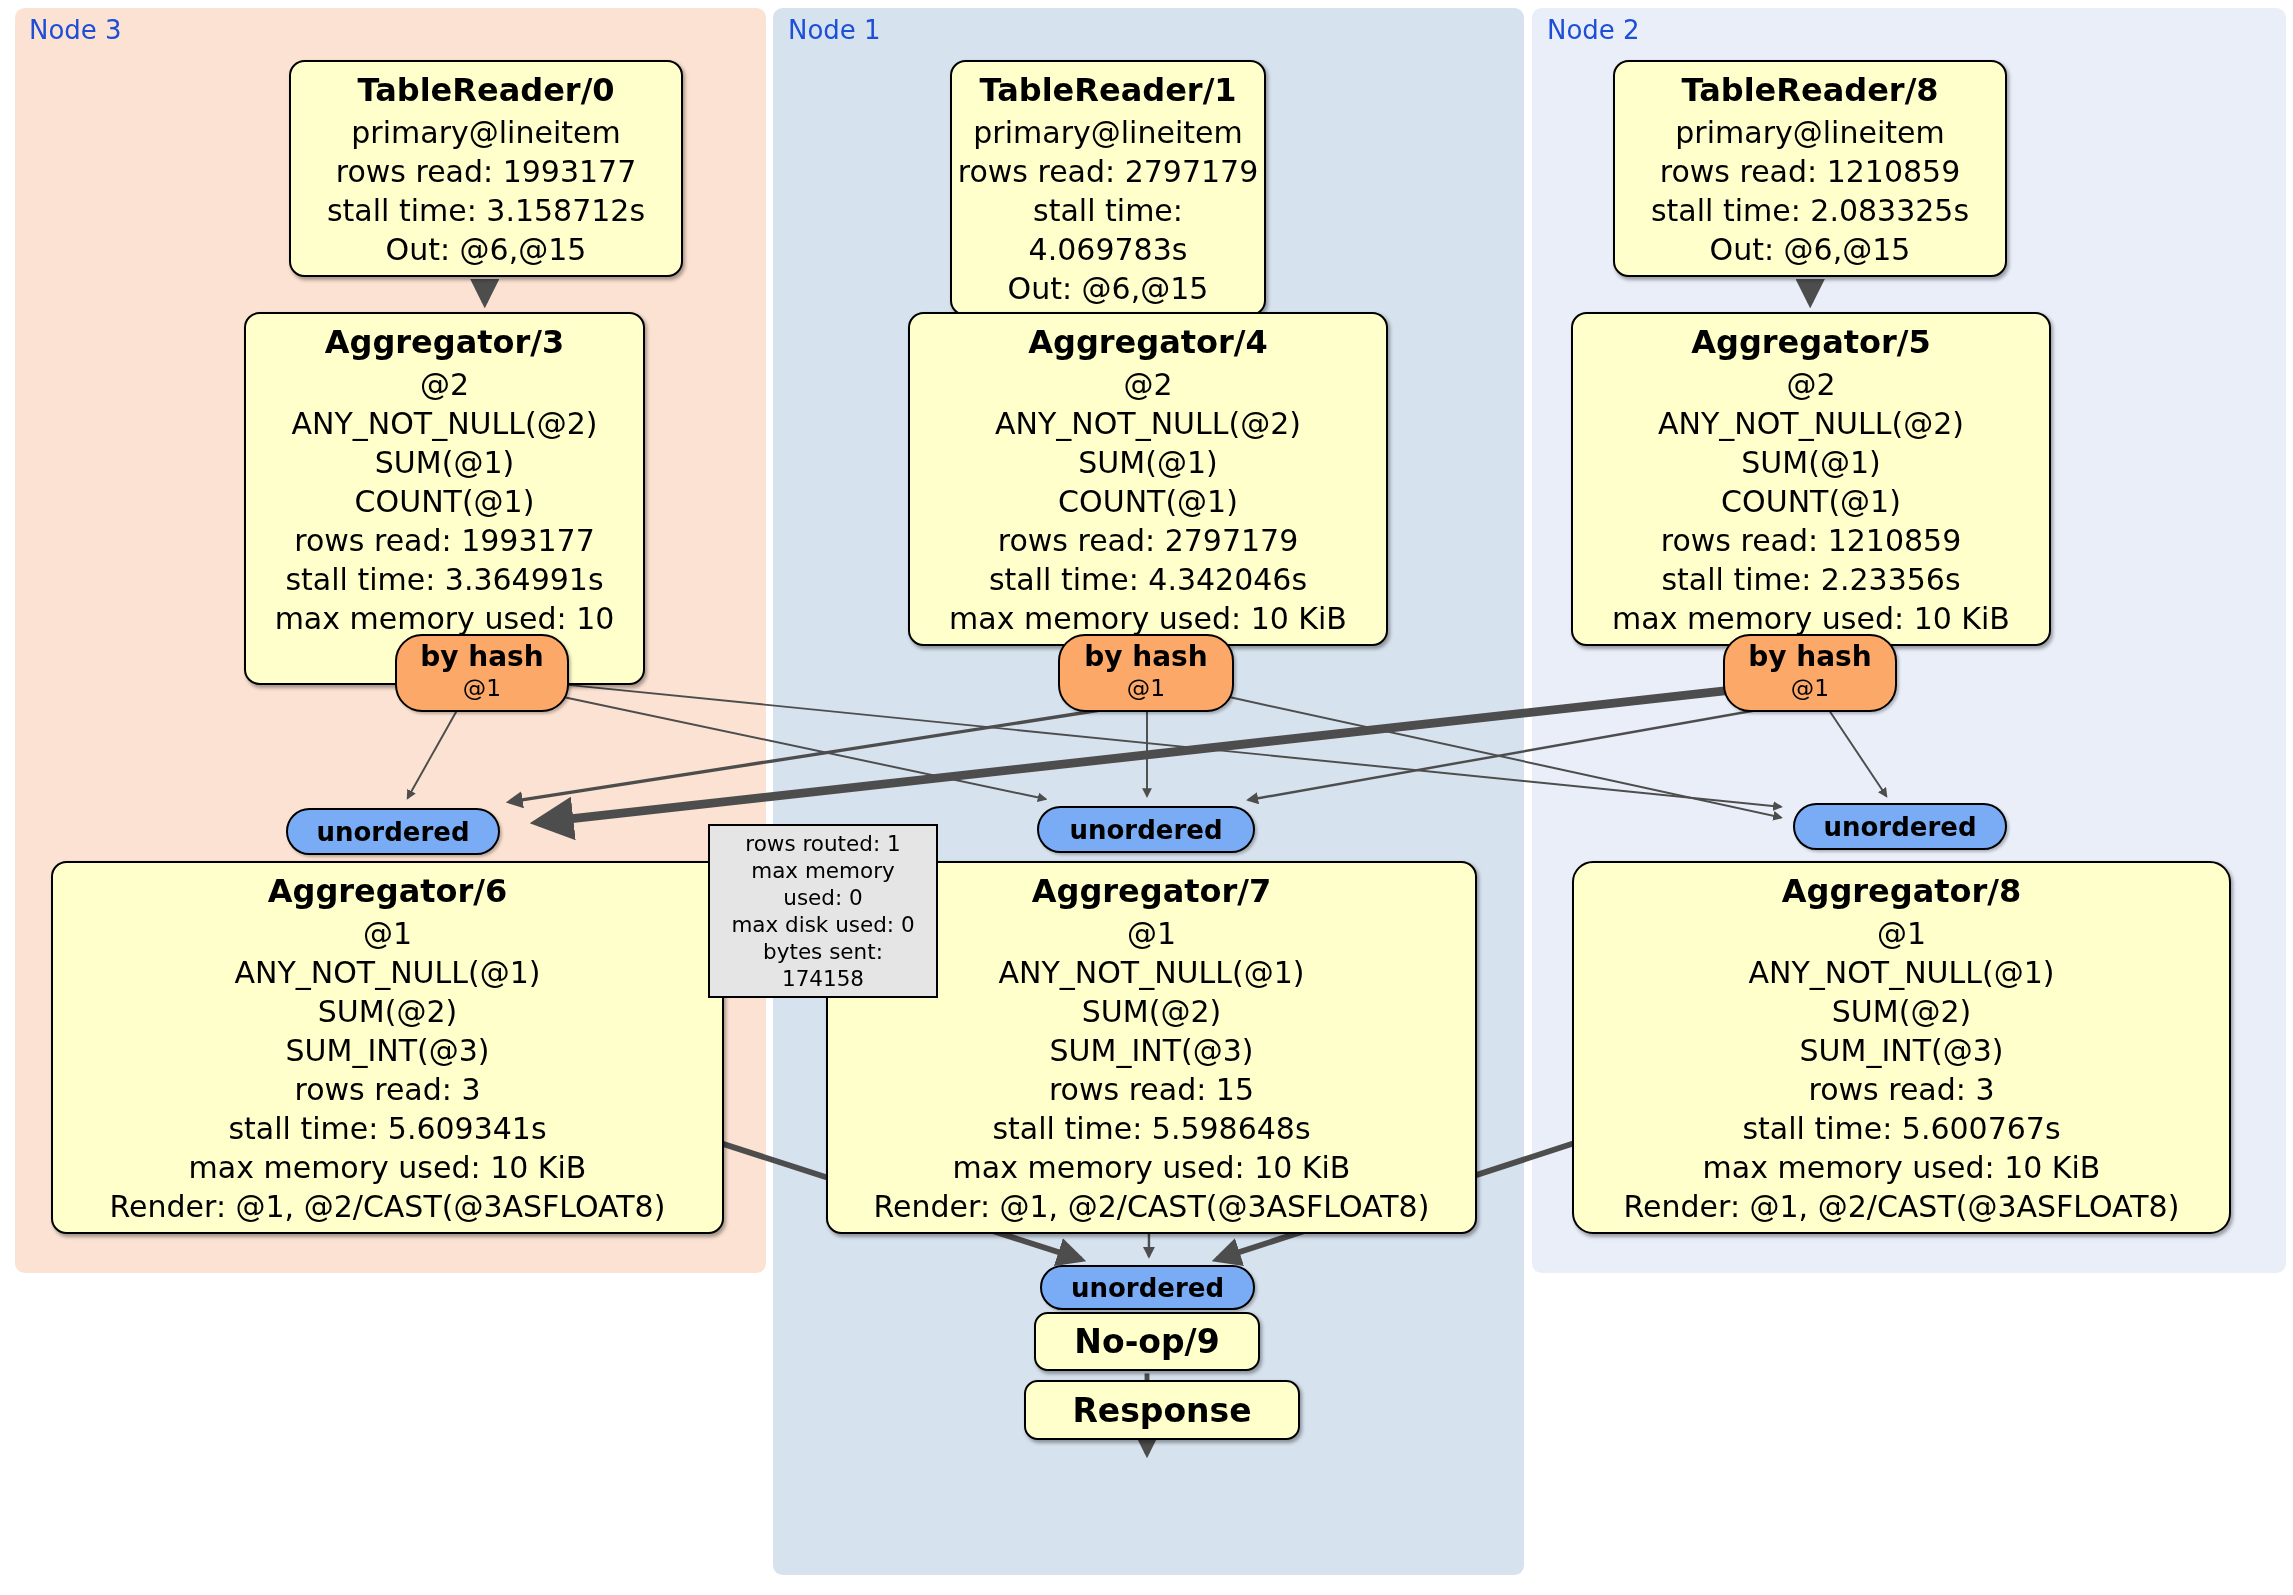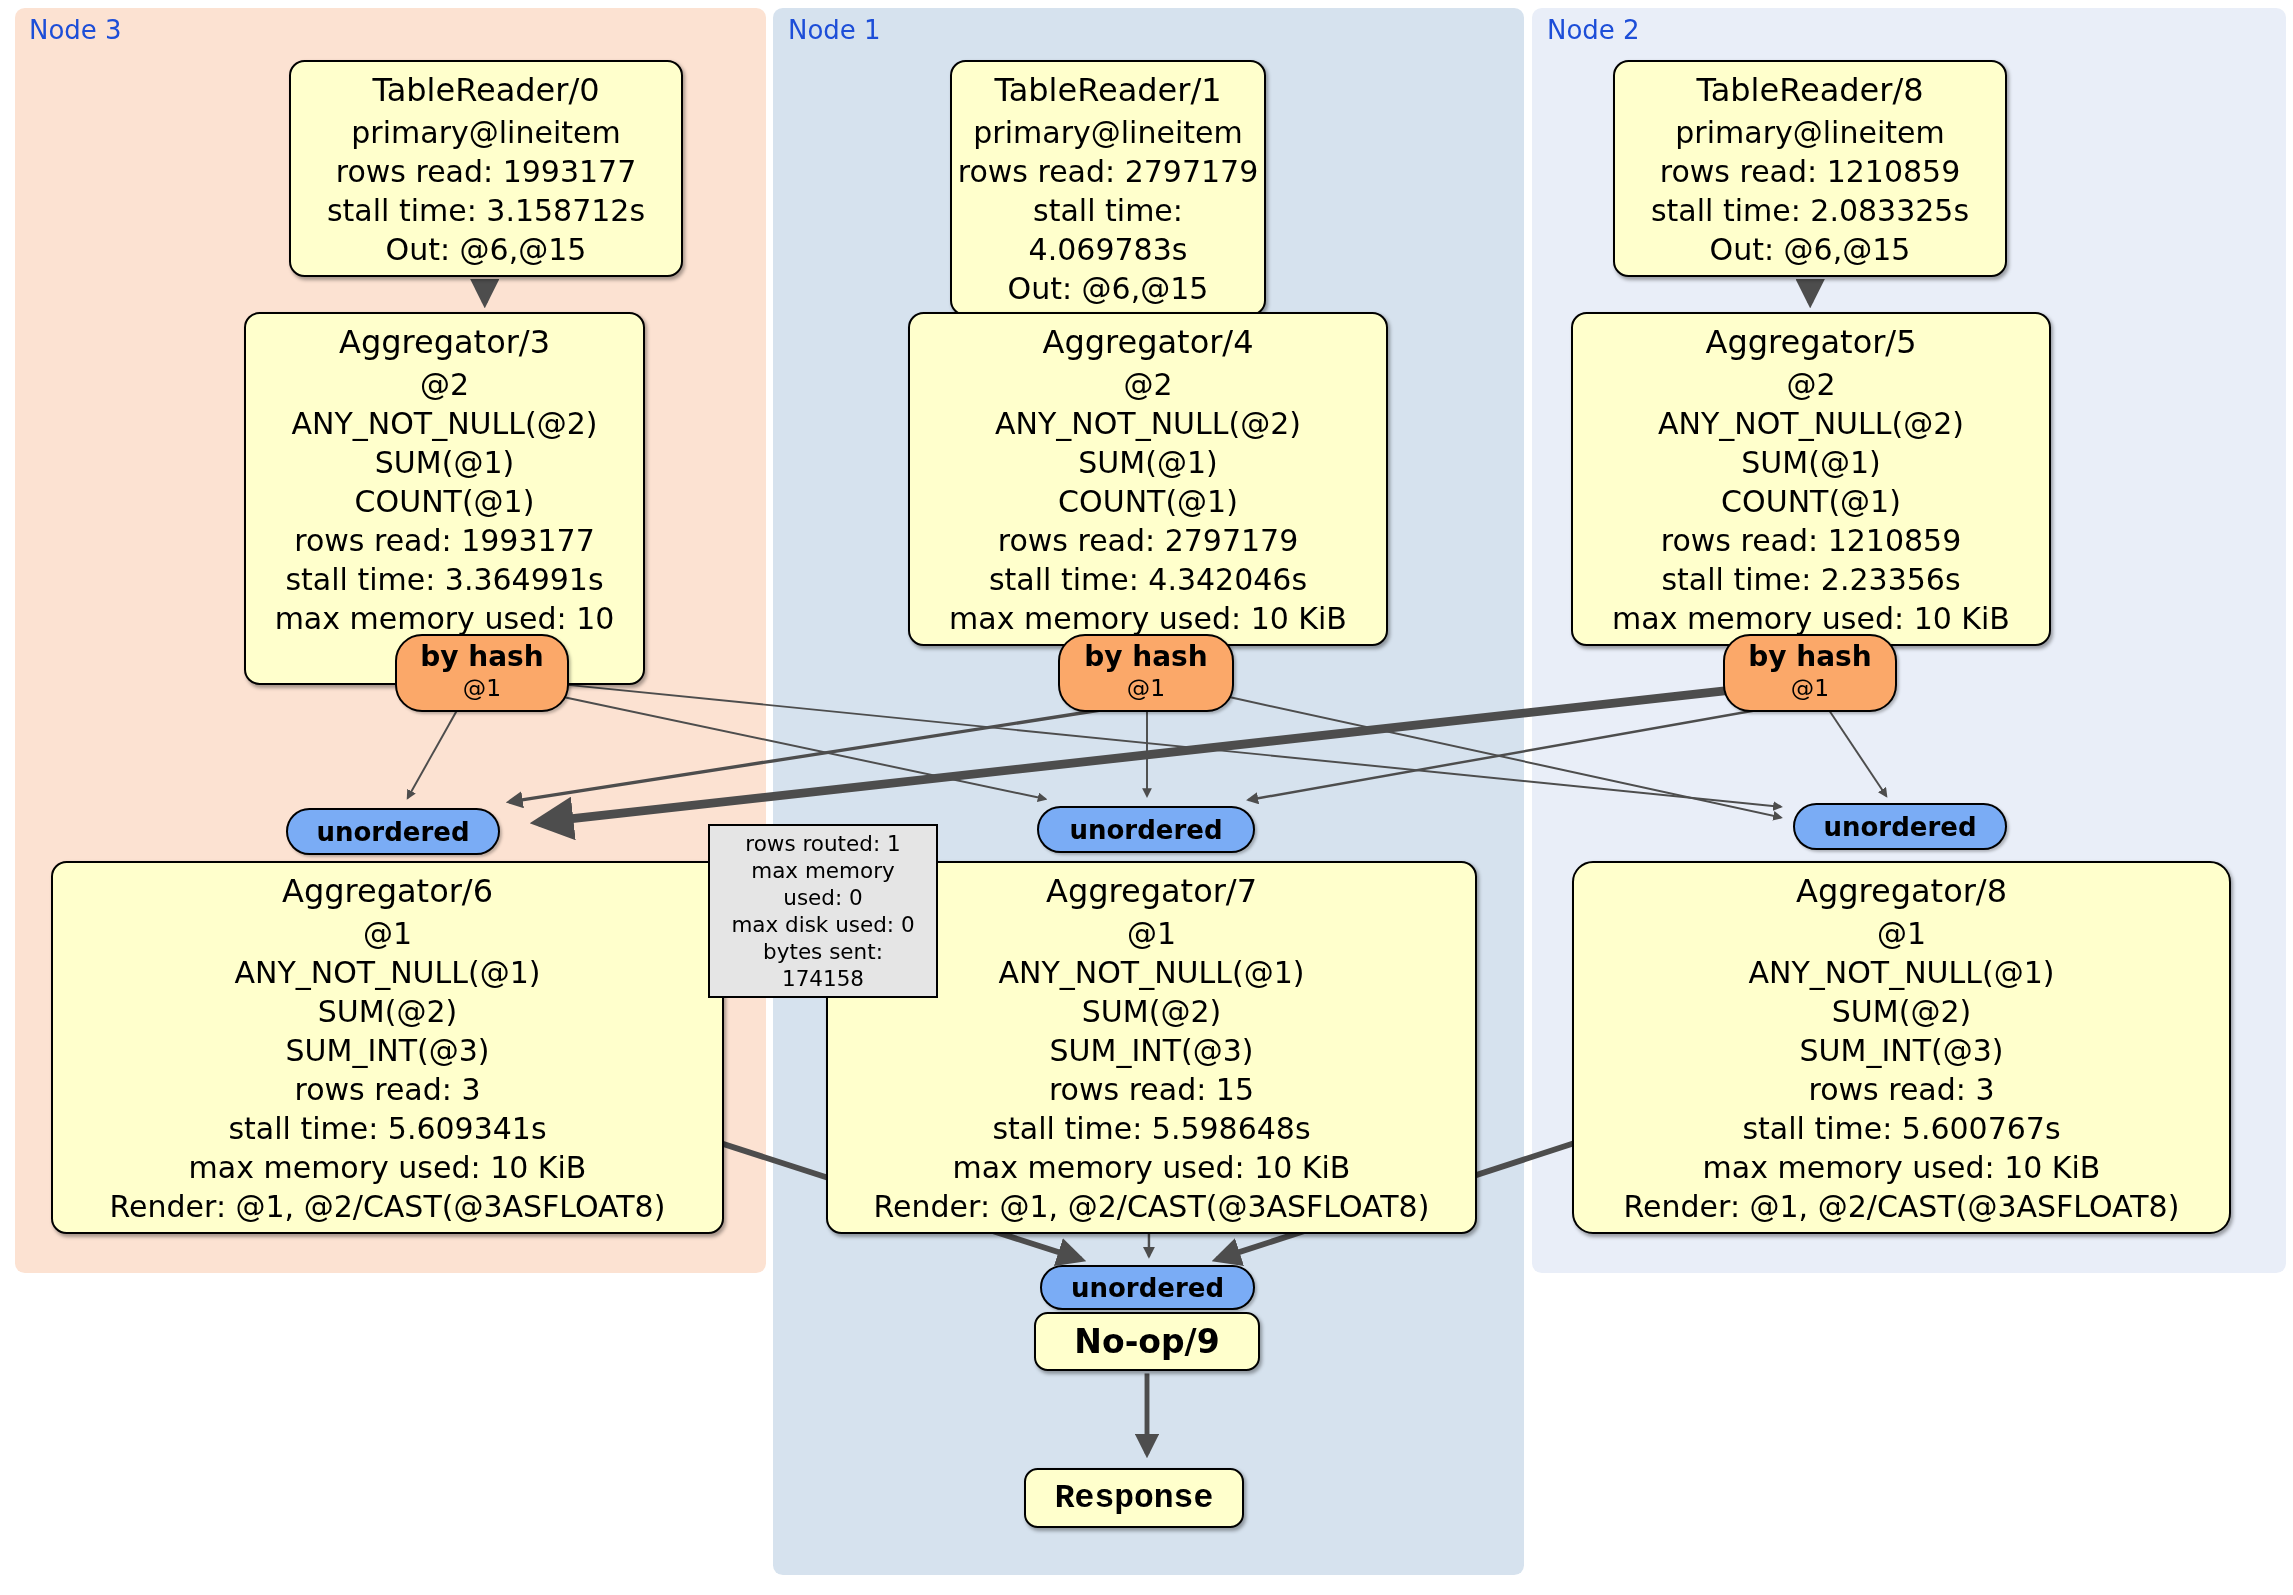--- a/index.html
+++ b/index.html
@@ -30,21 +30,21 @@
     position:absolute;
     background:#ffffcc;
     border:2px solid #000;
     border-radius:15.6px;
     text-align:center;
     padding:5.9px 3.9px;
     box-shadow:2px 2.9px 3.9px rgba(0,0,0,0.35);
     z-index:2;
     box-sizing:border-box;
   }
-  .op-title{font-size:32px;font-weight:normal;line-height:45px;}
+  .op-title{font-size:32px;font-weight:bold;line-height:45px;}
   .op-line{font-size:30px;line-height:39px;}
   .router{
     position:absolute;
     background:#fba869;
     border:2.4px solid #000;
     border-radius:27px;
     text-align:center;
     z-index:2;
     box-sizing:border-box;
     box-shadow:2px 2px 2.9px rgba(0,0,0,0.25);
@@ -266,18 +266,18 @@
         <div class="op-line">Render: @1, @2/CAST(@3ASFLOAT8)</div>
       </div>
   </div>
 
   <div class="stream" style="left:1040px;top:1265px;width:215px;height:45px;border-radius:22.4px;">
     <span>unordered</span>
   </div>
   <div class="terminal" style="left:1034px;top:1312px;width:226px;height:59px;">
     <span>No-op/9</span>
   </div>
-  <div class="terminal" style="left:1024px;top:1468px;width:220px;height:60px;font-family:Liberation Mono, monospace;">
+  <div class="terminal" style="left:1024px;top:1380px;width:276px;height:60px;">
     <span>Response</span>
   </div>
 
 </div>
 
 
 </body></html>

